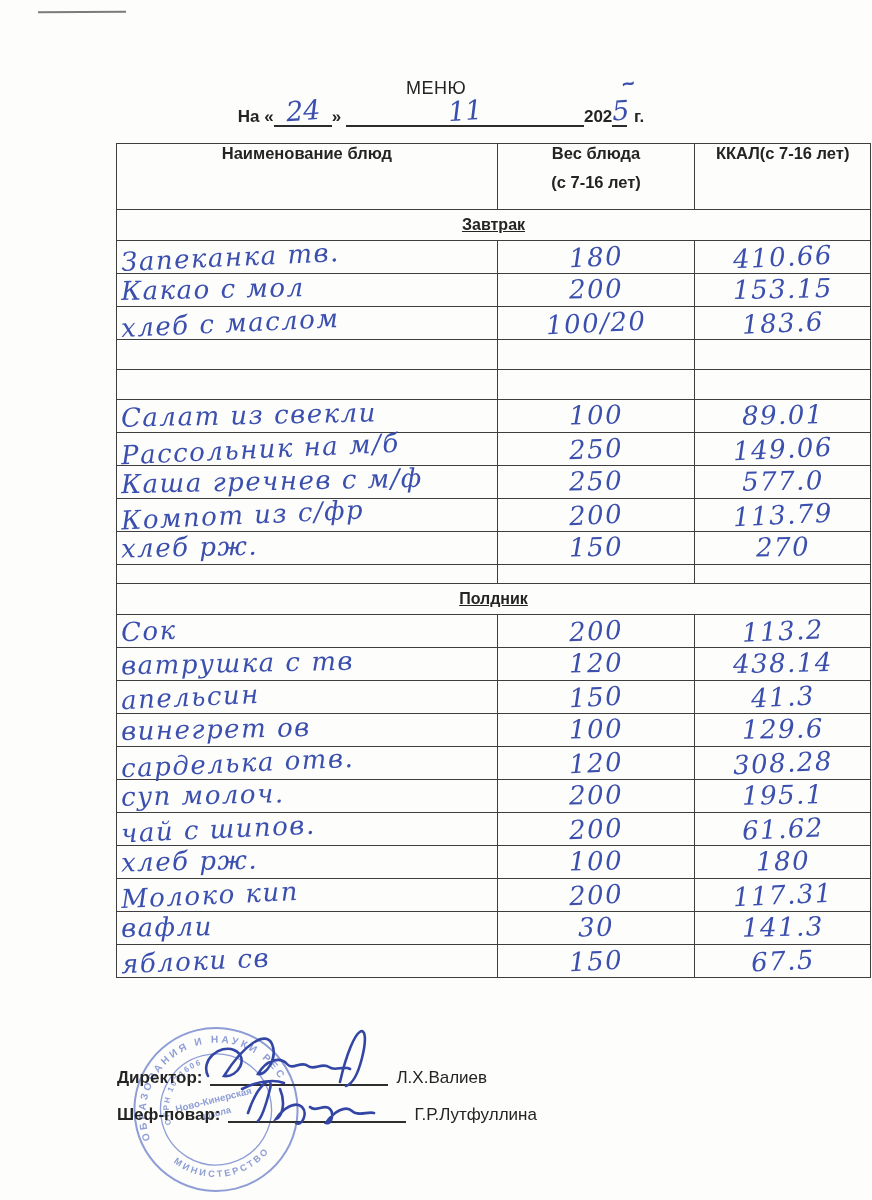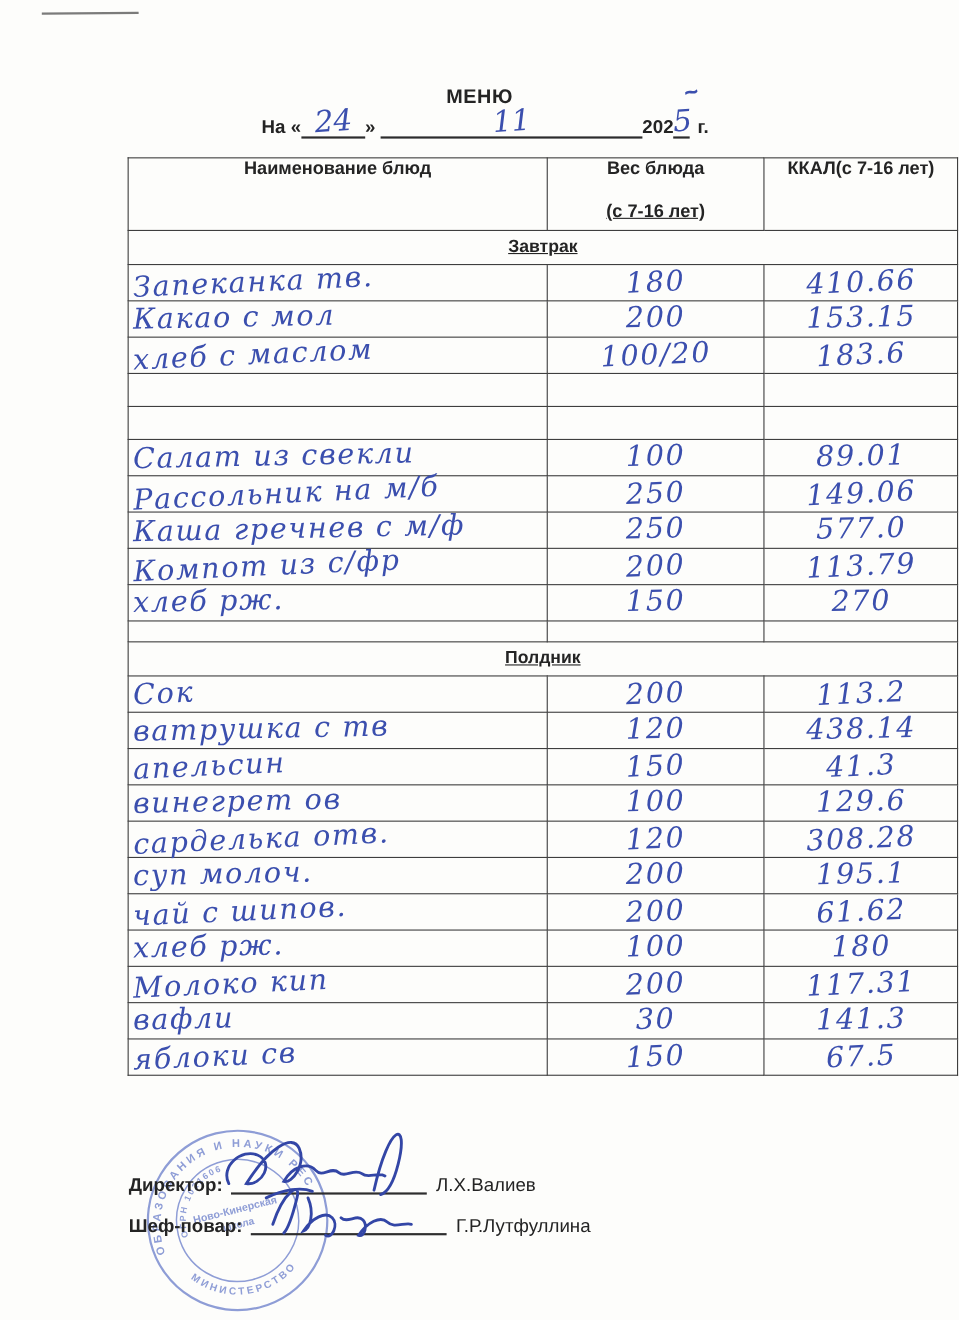--- a/index.html
+++ b/index.html
@@ -7,41 +7,41 @@
     position:relative; width:872px; height:1200px; margin:0 auto;
     background:#fdfdfb; overflow:hidden;
     font-family:"Liberation Sans", sans-serif; color:#242424;
   }
   
   .artifact{position:absolute; left:38px; top:11px; width:88px; height:2px;
     background:#5a5a5a; transform:rotate(-.4deg); opacity:.8;}
 
   
   .title{position:absolute; top:78px; left:0; width:100%; text-align:center;
-    font-size:18px; font-weight:bold; letter-spacing:.5px; box-sizing:border-box;}
+    font-size:18px; font-weight:normal; letter-spacing:.5px; box-sizing:border-box;}
   .dateline{position:absolute; top:101px; left:0; width:100%; text-align:center;
     font-size:17px; font-weight:bold; padding-left:10px; box-sizing:border-box; white-space:nowrap;}
   .blank{display:inline-block; border-bottom:2px solid #2c2c2c; text-align:center;
     vertical-align:bottom; position:relative;}
   .blank.day{width:58px;}
   .blank.month{width:238px;}
   .blank.year{width:15px; margin-right:2px;}
   .hand{font-family:"DejaVu Serif", serif; font-style:italic; color:#3b4fae; font-weight:400;}
   .blank .hand{font-size:27px; line-height:20px; display:inline-block; transform:rotate(-4deg);}
   .flourish{position:absolute; top:-30px; right:-8px; font-size:22px; color:#3b4fae; transform:rotate(-12deg);}
 
   
   table.menu{position:absolute; left:116px; top:143px; width:755px;
     border-collapse:collapse; table-layout:fixed;padding-left:40px;}
   table.menu td, table.menu th{border:1.6px solid #3e3e3e; padding:0 4px;
     overflow:visible; white-space:nowrap;}
   col.c1{width:50.5%;} col.c2{width:26.2%;} col.c3{width:23.3%;}
   thead tr{height:66px;}
   thead th{font-size:16.5px; font-weight:bold; vertical-align:top; padding-top:6px; text-align:center;}
-  th .sub{display:block; margin-top:20px; font-weight:bold;text-decoration:underline;}
+  th .sub{display:block; margin-top:10px; font-weight:bold;}
   tr.band{height:31px;text-decoration:underline;}
   tr.band td{text-align:center; font-weight:bold; font-size:16px; position:relative;}
   tr.item{height:33px;}
   tr.item.empty-b{height:30px;}
   tr.item.empty-l{height:18px;}
   td .hand{display:inline-block; font-size:24px; letter-spacing:1.5px; transform:rotate(-2deg); line-height:1;}
   td.name-cell{padding-left:16px;}
   td.num-cell{text-align:center;}
   tr.item:nth-child(odd) .hand{transform:rotate(-1.2deg) translateY(-1px);}
   tr.item:nth-child(even) .hand{transform:rotate(-2.6deg);}

